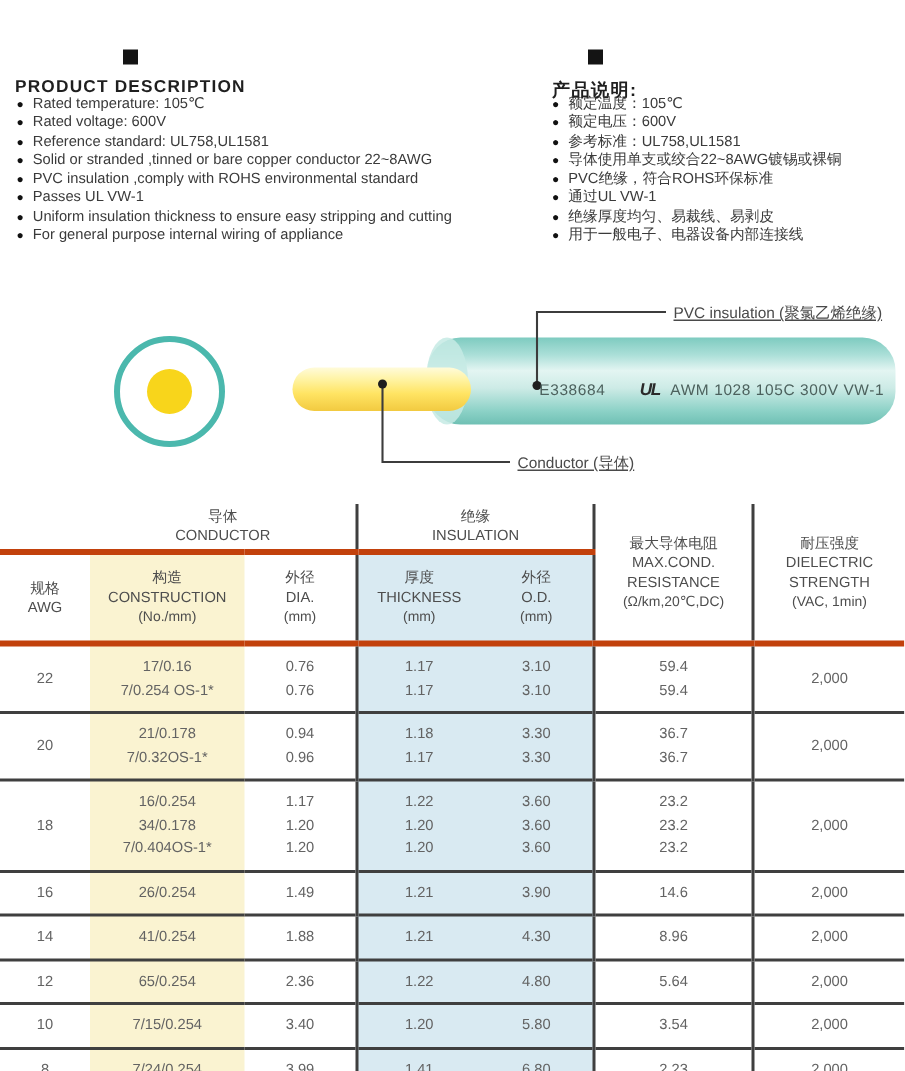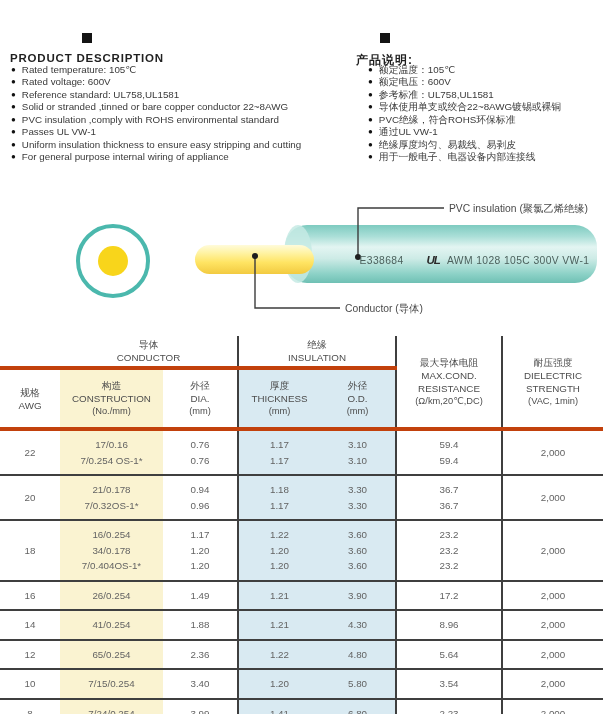--- a/index.html
+++ b/index.html
@@ -14,21 +14,21 @@
   .sec-head .en{letter-spacing:.8px;}
   .gap{display:inline-block;width:18px;}
 
   
   .spec-list{position:absolute;font-size:9.8px;line-height:12.45px;color:#3a3a3a;letter-spacing:0px;}
   .spec-item{display:flex;gap:6px;white-space:nowrap;}
   .bullet{font-size:8px;line-height:12.45px;color:#111;}
 
   
   .diagram-svg{position:absolute;left:0;top:195px;}
-  .dlabel{position:absolute;font-size:10.3px;color:#4a4a4a;white-space:nowrap;}
+  .dlabel{position:absolute;font-size:10.3px;color:#4a4a4a;white-space:nowrap;text-decoration:underline;}
   .marking{position:absolute;left:364px;top:250px;width:221px;height:16px;
            display:flex;align-items:flex-end;justify-content:center;gap:7px;
            font-size:10.3px;color:#4c615d;letter-spacing:.4px;white-space:nowrap;}
   .ul-mark{font-weight:900;font-size:11.5px;color:#2a2a2a;font-style:italic;letter-spacing:-1px;margin-left:16px;}
 
   
   .tbl-wrap{position:absolute;left:0;top:336px;width:603px;}
   table.spec{border-collapse:collapse;table-layout:fixed;width:603px;
              font-size:9.8px;color:#636363;text-align:center;}
   table.spec th{font-weight:normal;color:#4d4d4d;line-height:13px;padding:2px 0;}
@@ -45,21 +45,21 @@
 </head>
 <body>
 
 <div class="page">
 
   <div class="sec-head" style="left:10px;top:33px;">
     <span class="sq"></span>
     <span class="en">PRODUCT DESCRIPTION</span>
   </div>
 
-  <div class="sec-head" style="left:356px;top:33px;text-align:right;">
+  <div class="sec-head" style="left:368px;top:33px;text-align:right;">
     <span class="sq"></span>
     <span class="zh">产品说明:</span>
   </div>
 
   <div class="spec-list" style="left:11px;top:64px;">
       <div class="spec-item">
         <span class="bullet">●</span>
         <span>Rated temperature: 105℃</span>
       </div>
       <div class="spec-item">
@@ -317,21 +317,21 @@
             <td class="br">
               <div>1.49</div>
             </td>
             <td class="bg-b">
               <div>1.21</div>
             </td>
             <td class="bg-b br">
               <div>3.90</div>
             </td>
             <td class="br">
-              <div>17.2</div>
+              <div>14.6</div>
             </td>
             <td class="c-die">2,000</td>
           </tr>
           <tr>
             <td class="c-awg">14</td>
             <td class="bg-y">
               <div>41/0.254</div>
             </td>
             <td class="br">
               <div>1.88</div>

